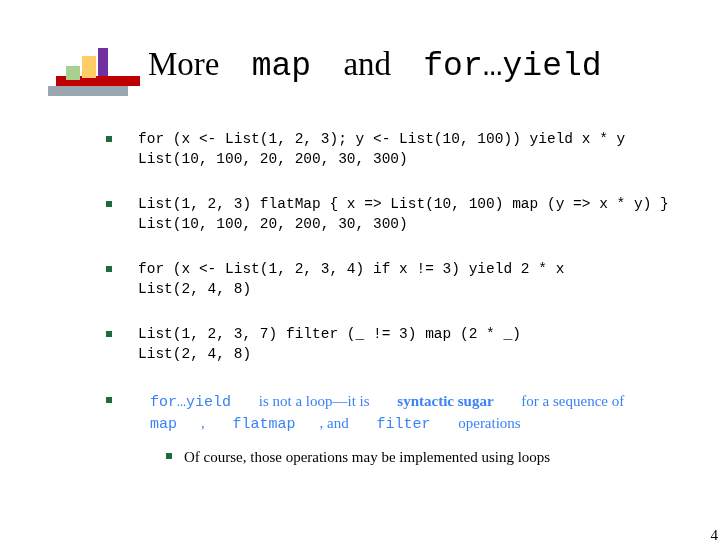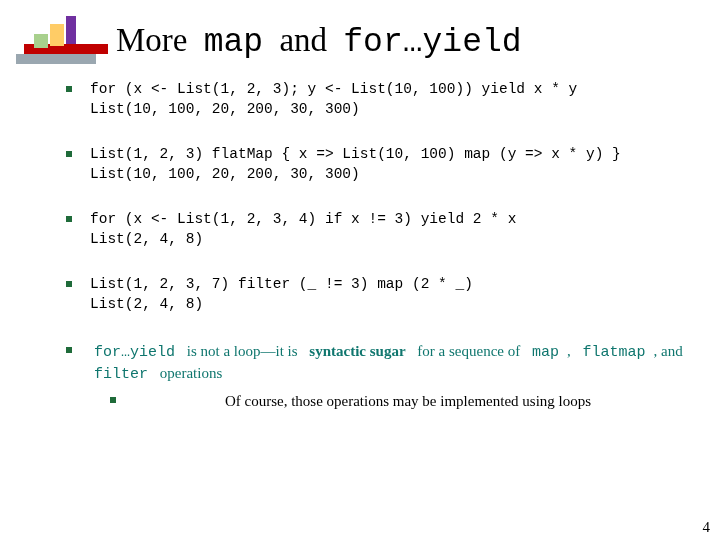--- a/index.html
+++ b/index.html
@@ -1,15 +1,15 @@
 <!DOCTYPE html>
 <html><head>
 <meta charset="utf-8">
 <style>
-  * { margin: 4px; padding: 0; box-sizing: border-box; }
+  * { margin: 12px; padding: 0; box-sizing: border-box; }
   body {
     width: 720px;
     height: 540px;
     background: #fff;
     font-family: "Times New Roman", Times, serif;
     position: relative;
     overflow: hidden;
   }
   .corner-decoration {
     position: absolute;
@@ -29,21 +29,21 @@
     top: 10px;
     left: 100px;
     font-size: 33px;
     color: #000;
     white-space: nowrap;
   }
   .title .mono { font-family: "Courier New", monospace; }
 
   .content {
     position: absolute;
-    top: 64px;
+    top: 82px;
     left: 40px;
     right: 20px;
   }
   ul.top { list-style: none; }
   ul.top > li {
     position: relative;
     padding-left: 26px;
     margin-bottom: 26px;
     font-size: 14.5px;
     line-height: 1.35;
@@ -59,29 +59,28 @@
   }
   .codeblk {
     font-family: "Courier New", monospace;
     font-size: 14.5px;
     white-space: pre;
     color: #000;
   }
   .prose {
     font-family: "Times New Roman", Times, serif;
     font-size: 15px;
-    color: #0f766e;
+    color: #3b82f6;
   }
   .prose .mono { font-family: "Courier New", monospace; }
   ul.sub { list-style: none; margin-top: 6px; }
   ul.sub > li {
     position: relative;
     padding-left: 34px;
     font-size: 15px;
-    text-align: center;
   }
   ul.sub > li::before {
     content: "";
     position: absolute;
     left: 16px;
     top: 6px;
     width: 6px;
     height: 6px;
     background: #1f6b3a;
   }

